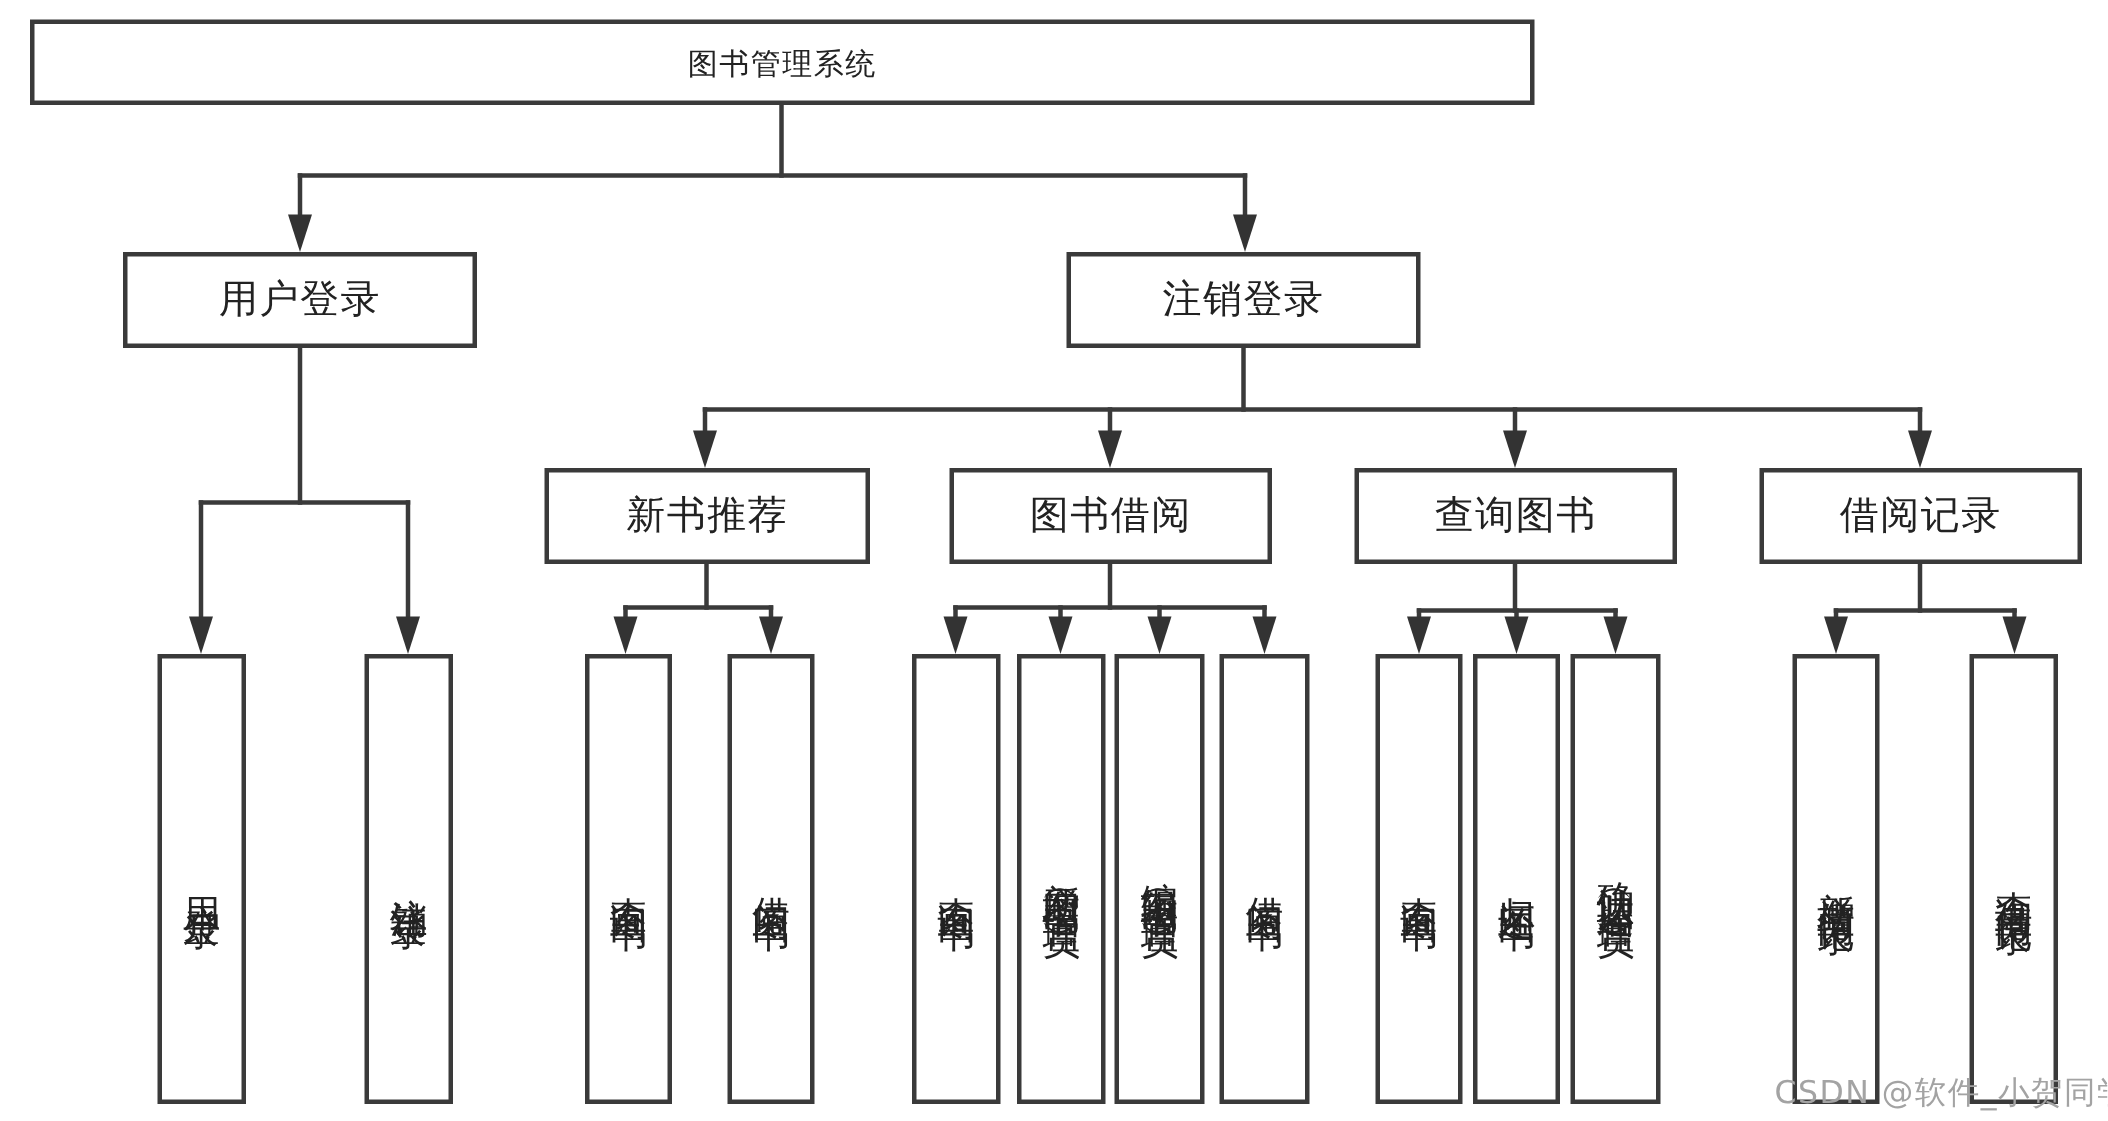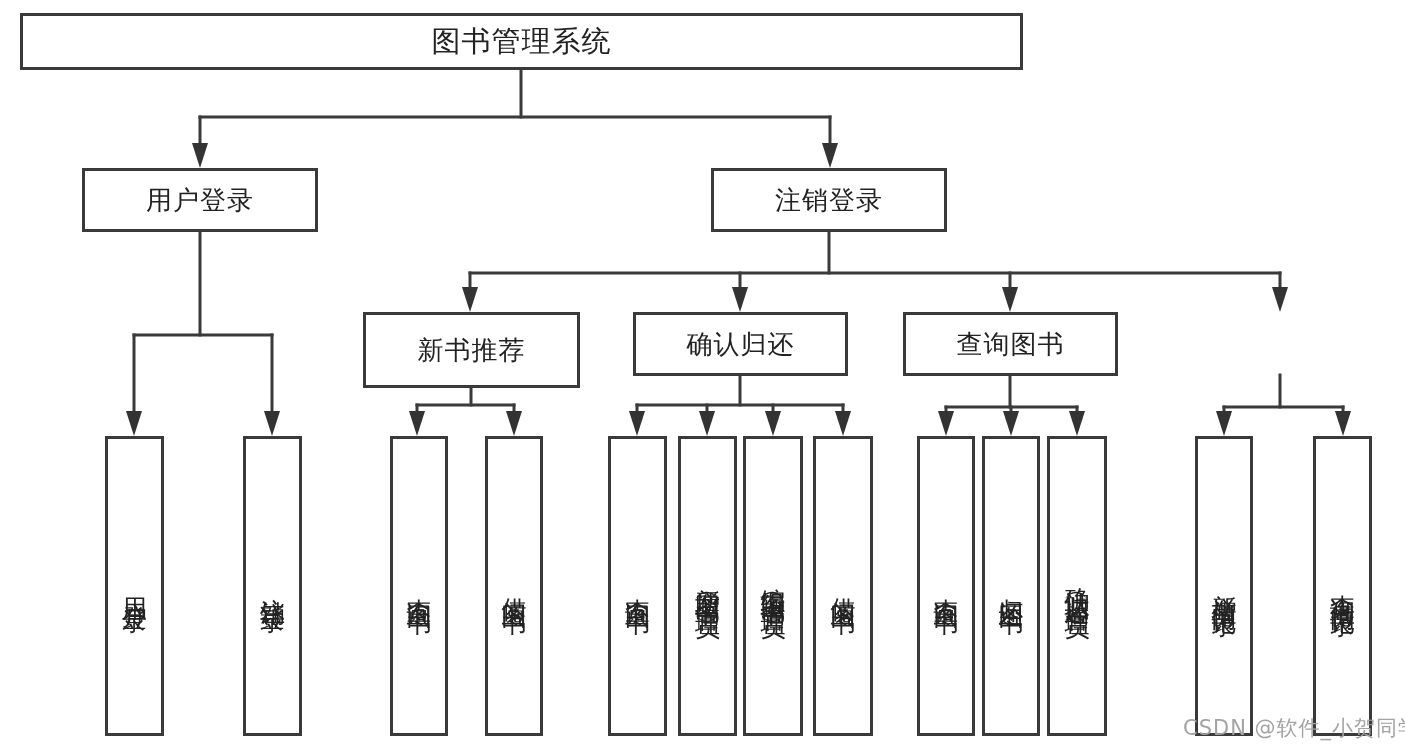--- a/index.html
+++ b/index.html
@@ -21,21 +21,21 @@
     align-items:center;
     justify-content:center;
     text-align:center;
   }
   .hlabel{
     font-size:26px;
     letter-spacing:1px;
     white-space:nowrap;
     line-height:1;
   }
-  .root .hlabel{font-size:29px;}
+  .root .hlabel{font-size:20px;}
   .vbox{top:436px;height:300px;}
   .vlabel{
     writing-mode:vertical-rl;
     text-orientation:mixed;
     font-size:25px;
     letter-spacing:4px;
     line-height:1;
   }
   #watermark{
     position:absolute;
@@ -122,28 +122,31 @@
     <span class="hlabel">图书管理系统</span>
   </div>
 
   <div class="box" style="left:82px;top:168px;width:236px;height:64px;">
     <span class="hlabel">用户登录</span>
   </div>
   <div class="box" style="left:711px;top:168px;width:236px;height:64px;">
     <span class="hlabel">注销登录</span>
   </div>
 
-  <div class="box" style="left:363px;top:312px;width:217px;height:76px;">
+  <div class="box" style="left:363px;top:312px;width:217px;height:64px;">
     <span class="hlabel">新书推荐</span>
   </div>
   <div class="box" style="left:633px;top:312px;width:215px;height:64px;">
-    <span class="hlabel">确认归还</span>
+    <span class="hlabel">图书借阅</span>
   </div>
   <div class="box" style="left:903px;top:312px;width:215px;height:64px;">
     <span class="hlabel">查询图书</span>
+  </div>
+  <div class="box" style="left:1173px;top:312px;width:215px;height:64px;">
+    <span class="hlabel">借阅记录</span>
   </div>
 
   <div class="box vbox" style="left:105px;width:59px;">
     <span class="vlabel">用户登录</span>
   </div>
   <div class="box vbox" style="left:243px;width:59px;">
     <span class="vlabel">注销登录</span>
   </div>
 
   <div class="box vbox" style="left:390px;width:58px;">

